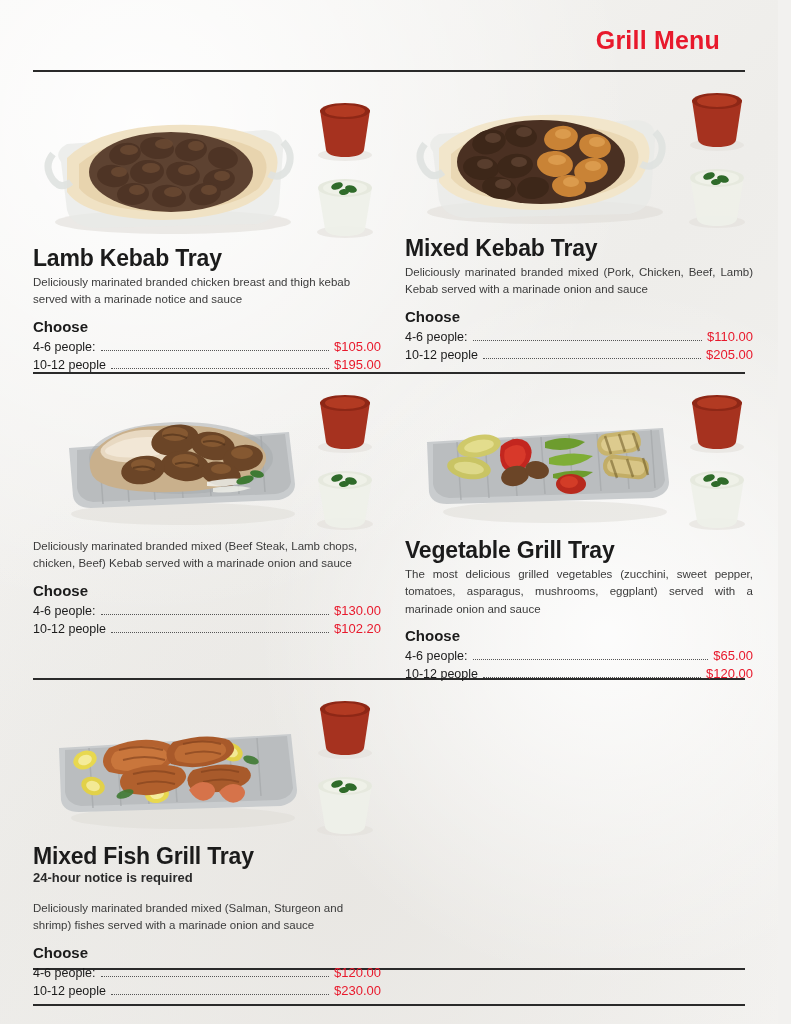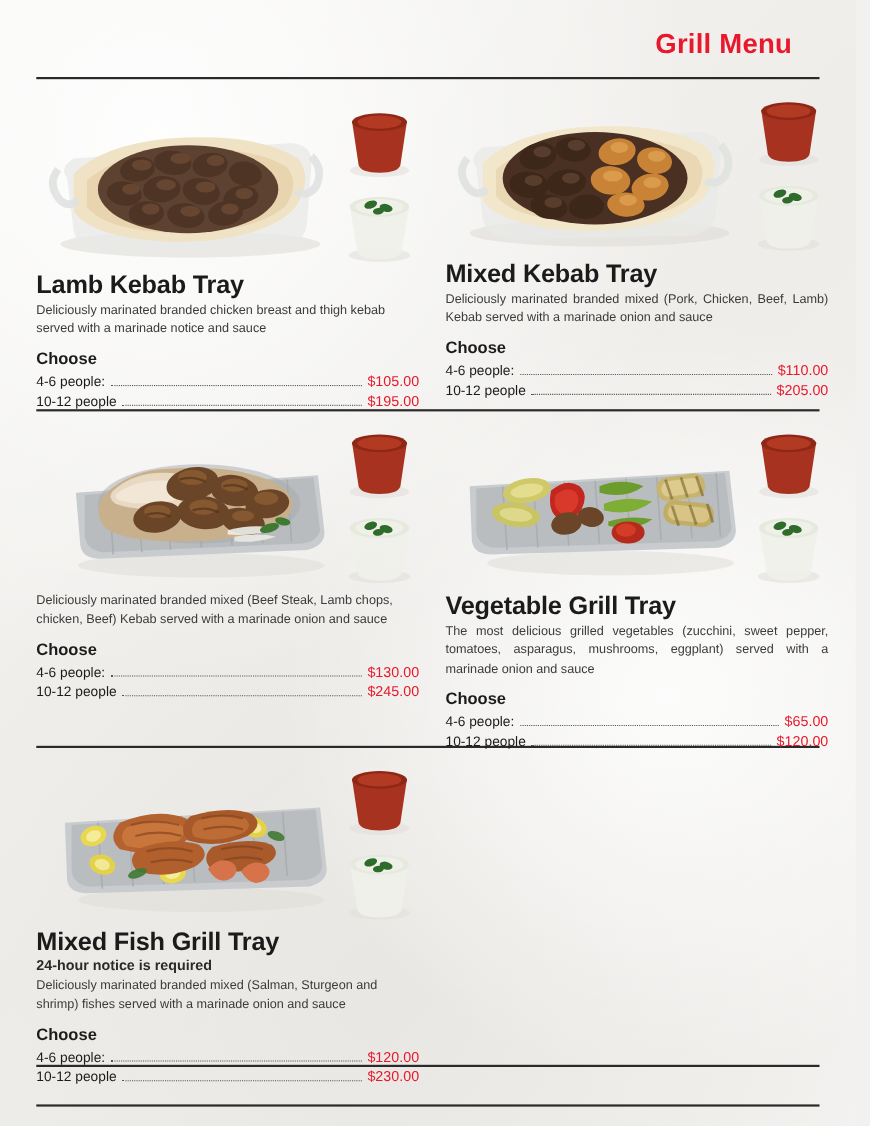--- a/index.html
+++ b/index.html
@@ -78,21 +78,21 @@
     font-size: 23px;
     font-weight: bold;
     letter-spacing: -0.2px;
     margin: 2px 0 4px 0;
     line-height: 1.05;
   }
   .notice {
     font-size: 13px;
     font-weight: bold;
     color: #2a2a2a;
-    margin: -2px 0 3px 0;
+    margin: -2px 0 15px 0;
   }
   .desc {
     font-size: 11.5px;
     line-height: 1.5;
     color: #3b3b3b;
     margin: 0 0 9px 0;
   }
   .desc.just { text-align: justify; }
   .choose {
     font-size: 15px;
@@ -347,21 +347,21 @@
     <div class="desc">Deliciously marinated branded mixed (Beef Steak, Lamb chops, chicken, Beef) Kebab served with a marinade onion and sauce</div>
     <div class="choose">Choose</div>
     <div class="priceline">
       <span class="plabel">4-6 people:</span>
       <span class="dots"></span>
       <span class="pval">$130.00</span>
     </div>
     <div class="priceline">
       <span class="plabel">10-12 people</span>
       <span class="dots"></span>
-      <span class="pval">$245.00</span>
+      <span class="pval">$102.20</span>
     </div>
   </div>
 
   <div class="card right" style="top:384px;">
     <div class="imgwrap">
       <svg class="tray plate-svg" viewBox="0 0 272 148">
         <ellipse cx="150" cy="128" rx="112" ry="11" fill="#dedbd6" opacity="0.5"></ellipse>
         <path d="M24 108 L22 58 L258 44 L264 98 Q264 110 248 114 L42 120 Q26 120 24 108 Z" fill="#c9ccce"></path>
         <path d="M28 60 L254 46 L260 96 Q258 106 244 108 L44 114 Q30 112 28 100 Z" fill="#babdbf"></path>
         <g stroke="#a8abad" stroke-width="1.5" opacity="0.8">

